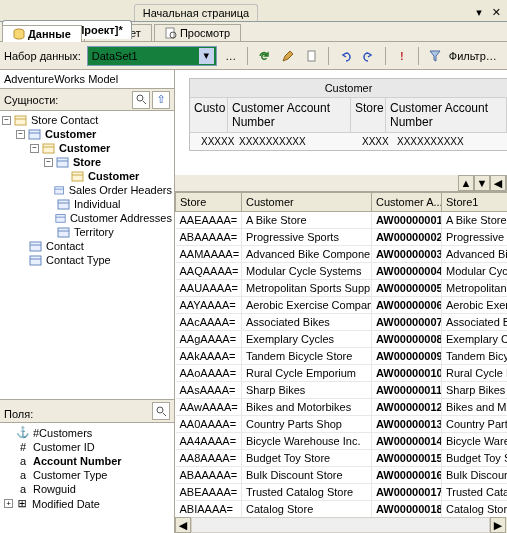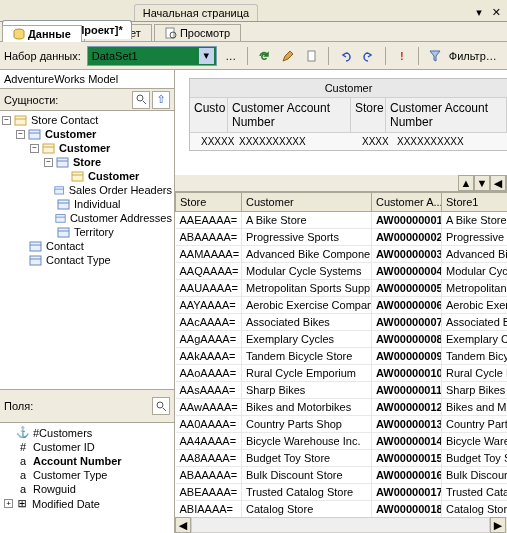--- a/index.html
+++ b/index.html
@@ -36,21 +36,21 @@
   .exp { width: 9px; height: 9px; border: 1px solid #8c8c8c; background: #fff; display: flex; align-items: center; justify-content: center; font-size: 8px; line-height: 6px; margin-right: 3px; cursor: pointer; }
   .tree-blank { width: 13px; display: inline-block; }
   .tree-ico { width: 14px; height: 12px; margin-right: 3px; }
   .tree-label {}
   .indent1 { padding-left: 14px; }
   .indent2 { padding-left: 28px; }
   .indent3 { padding-left: 42px; }
   .indent4 { padding-left: 56px; }
   .bold { font-weight: bold; }
   
-  .fields-header { display: flex; align-items: center; padding: 2px 4px; background: #efebde; border-top: 1px solid #aca899; border-bottom: 1px solid #aca899; height: 34px; }
+  .fields-header { display: flex; align-items: flex-end; padding: 2px 4px; background: #efebde; border-top: 1px solid #aca899; border-bottom: 1px solid #aca899; height: 24px; }
   .fields-body { background: #fff; overflow: auto; padding: 2px; height: 110px; }
   .field-row { display: flex; align-items: center; padding: 1px 2px; cursor: pointer; }
   .field-ico { width: 14px; text-align: center; margin-right: 3px; }
   .exp-box { width: 9px; height: 9px; border: 1px solid #8c8c8c; background: #fff; display: inline-flex; align-items: center; justify-content: center; font-size: 8px; margin-right: 2px; }
   
   .right-pane { flex: 1; display: flex; flex-direction: column; background: #fff; position: relative; }
   .design-area { flex: 0 0 105px; background: #fff; position: relative; padding: 8px 14px; overflow: hidden; }
   .preview-box { border: 1px solid #c0c0c0; background: #f8f8f8; }
   .preview-title { background: #e8e8e8; text-align: center; padding: 3px; border-bottom: 1px solid #d0d0d0; }
   .preview-hdr { display: flex; background: #f0f0f0; border-bottom: 1px solid #d0d0d0; }

